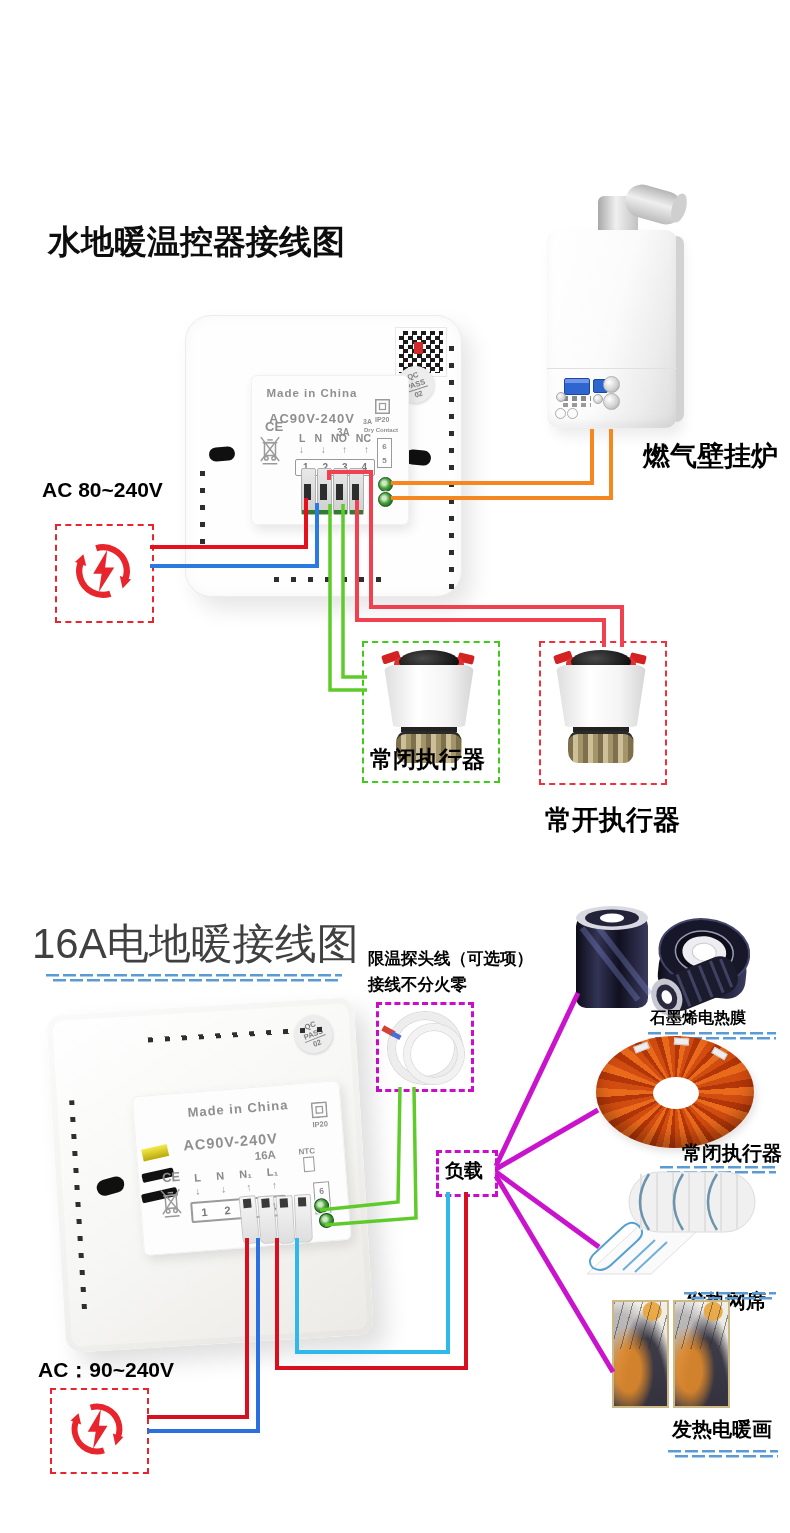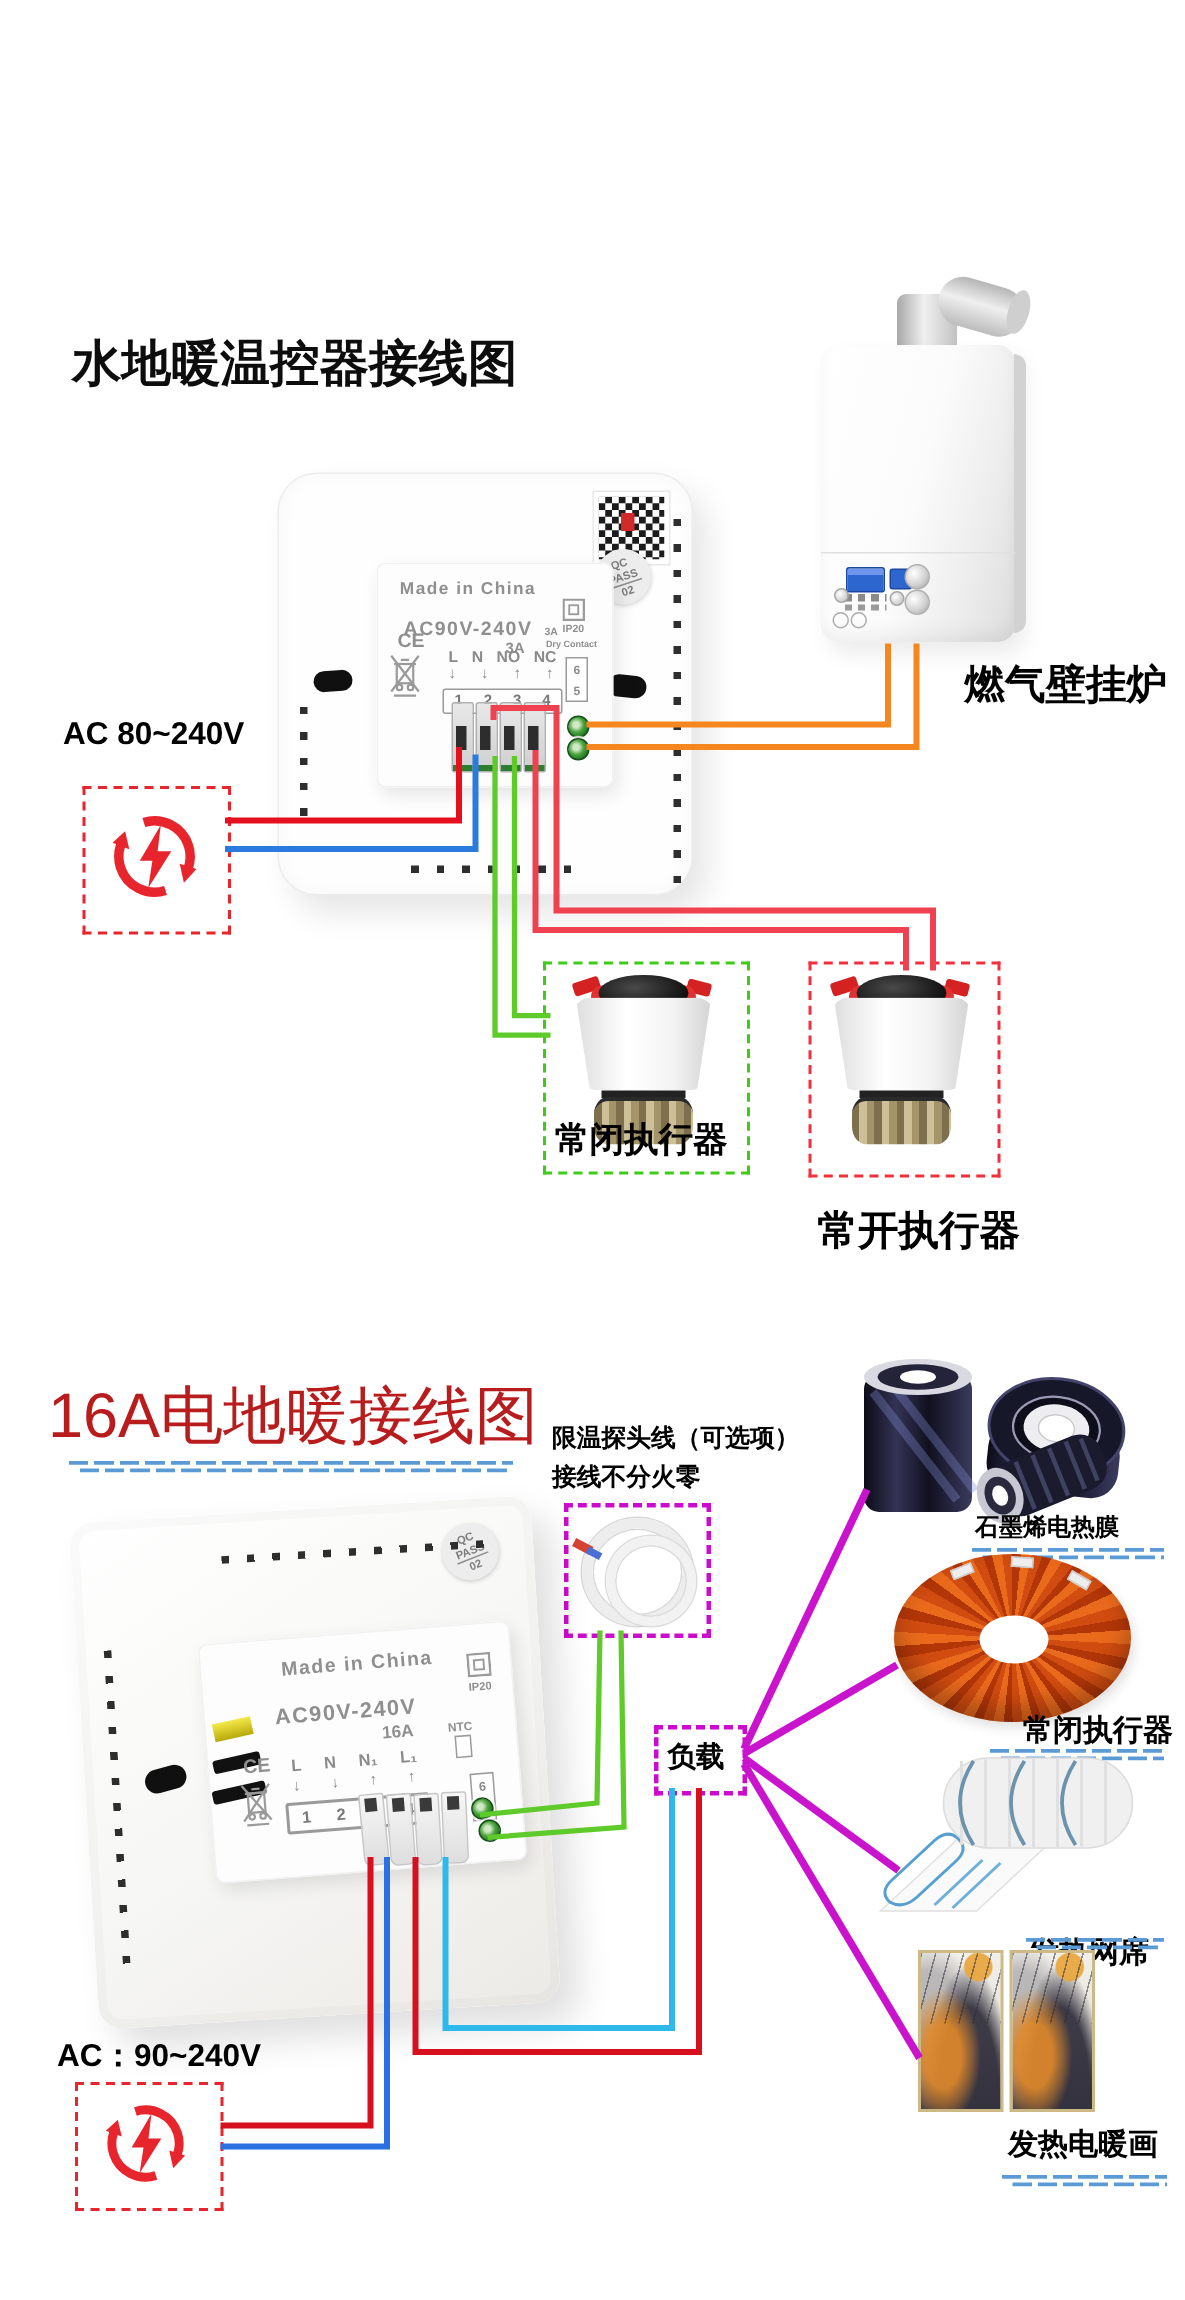--- a/index.html
+++ b/index.html
@@ -206,21 +206,21 @@
     <div class="act-tabR"></div>
     <div class="act-band"></div>
     <div class="act-cap"></div>
     <div class="act-body"></div>
     <div class="act-neck"></div>
     <div class="act-ring"></div>
   </div>
   <div class="lbl" style="left:370px;top:744px;font-size:23px;">常闭执行器</div>
   <div class="lbl" style="left:545px;top:802px;font-size:27px;">常开执行器</div>
 
-  <div class="lbl" style="left:32px;top:916px;font-size:42px;font-weight:500;color:#b91c1c;">16A电地暖接线图</div>
+  <div class="lbl" style="left:32px;top:916px;font-size:42px;font-weight:500;color:#404040;">16A电地暖接线图</div>
   <div class="bdash" style="left:46px;top:974px;width:296px;"></div>
 
   <div class="lbl" style="left:368px;top:948px;font-size:16.5px;">限温探头线（可选项）</div>
   <div class="lbl" style="left:368px;top:974px;font-size:16.5px;">接线不分火零</div>
   <div class="dashbox" style="left:376px;top:1002px;width:92px;height:84px;border:3px dashed #cc0ccc;background:#fff;"></div>
   <div class="abs" style="left:376px;top:1002px;width:92px;height:84px;">
     <div class="coil" style="left:12px;top:10px;width:60px;height:58px;border:7px solid #ededed;box-shadow:0 0 0 1px #d8d8d8, inset 0 0 0 1px #d8d8d8;"></div>
     <div class="coil" style="left:28px;top:22px;width:48px;height:48px;border:6px solid #f2f2f2;box-shadow:0 0 0 1px #dcdcdc, inset 0 0 0 1px #dcdcdc;"></div>
     <div class="abs" style="left:6px;top:26px;width:13px;height:6px;background:#d64332;transform:rotate(28deg);"></div>
     <div class="abs" style="left:15px;top:31px;width:10px;height:5px;background:#4a6fd4;transform:rotate(28deg);"></div>

